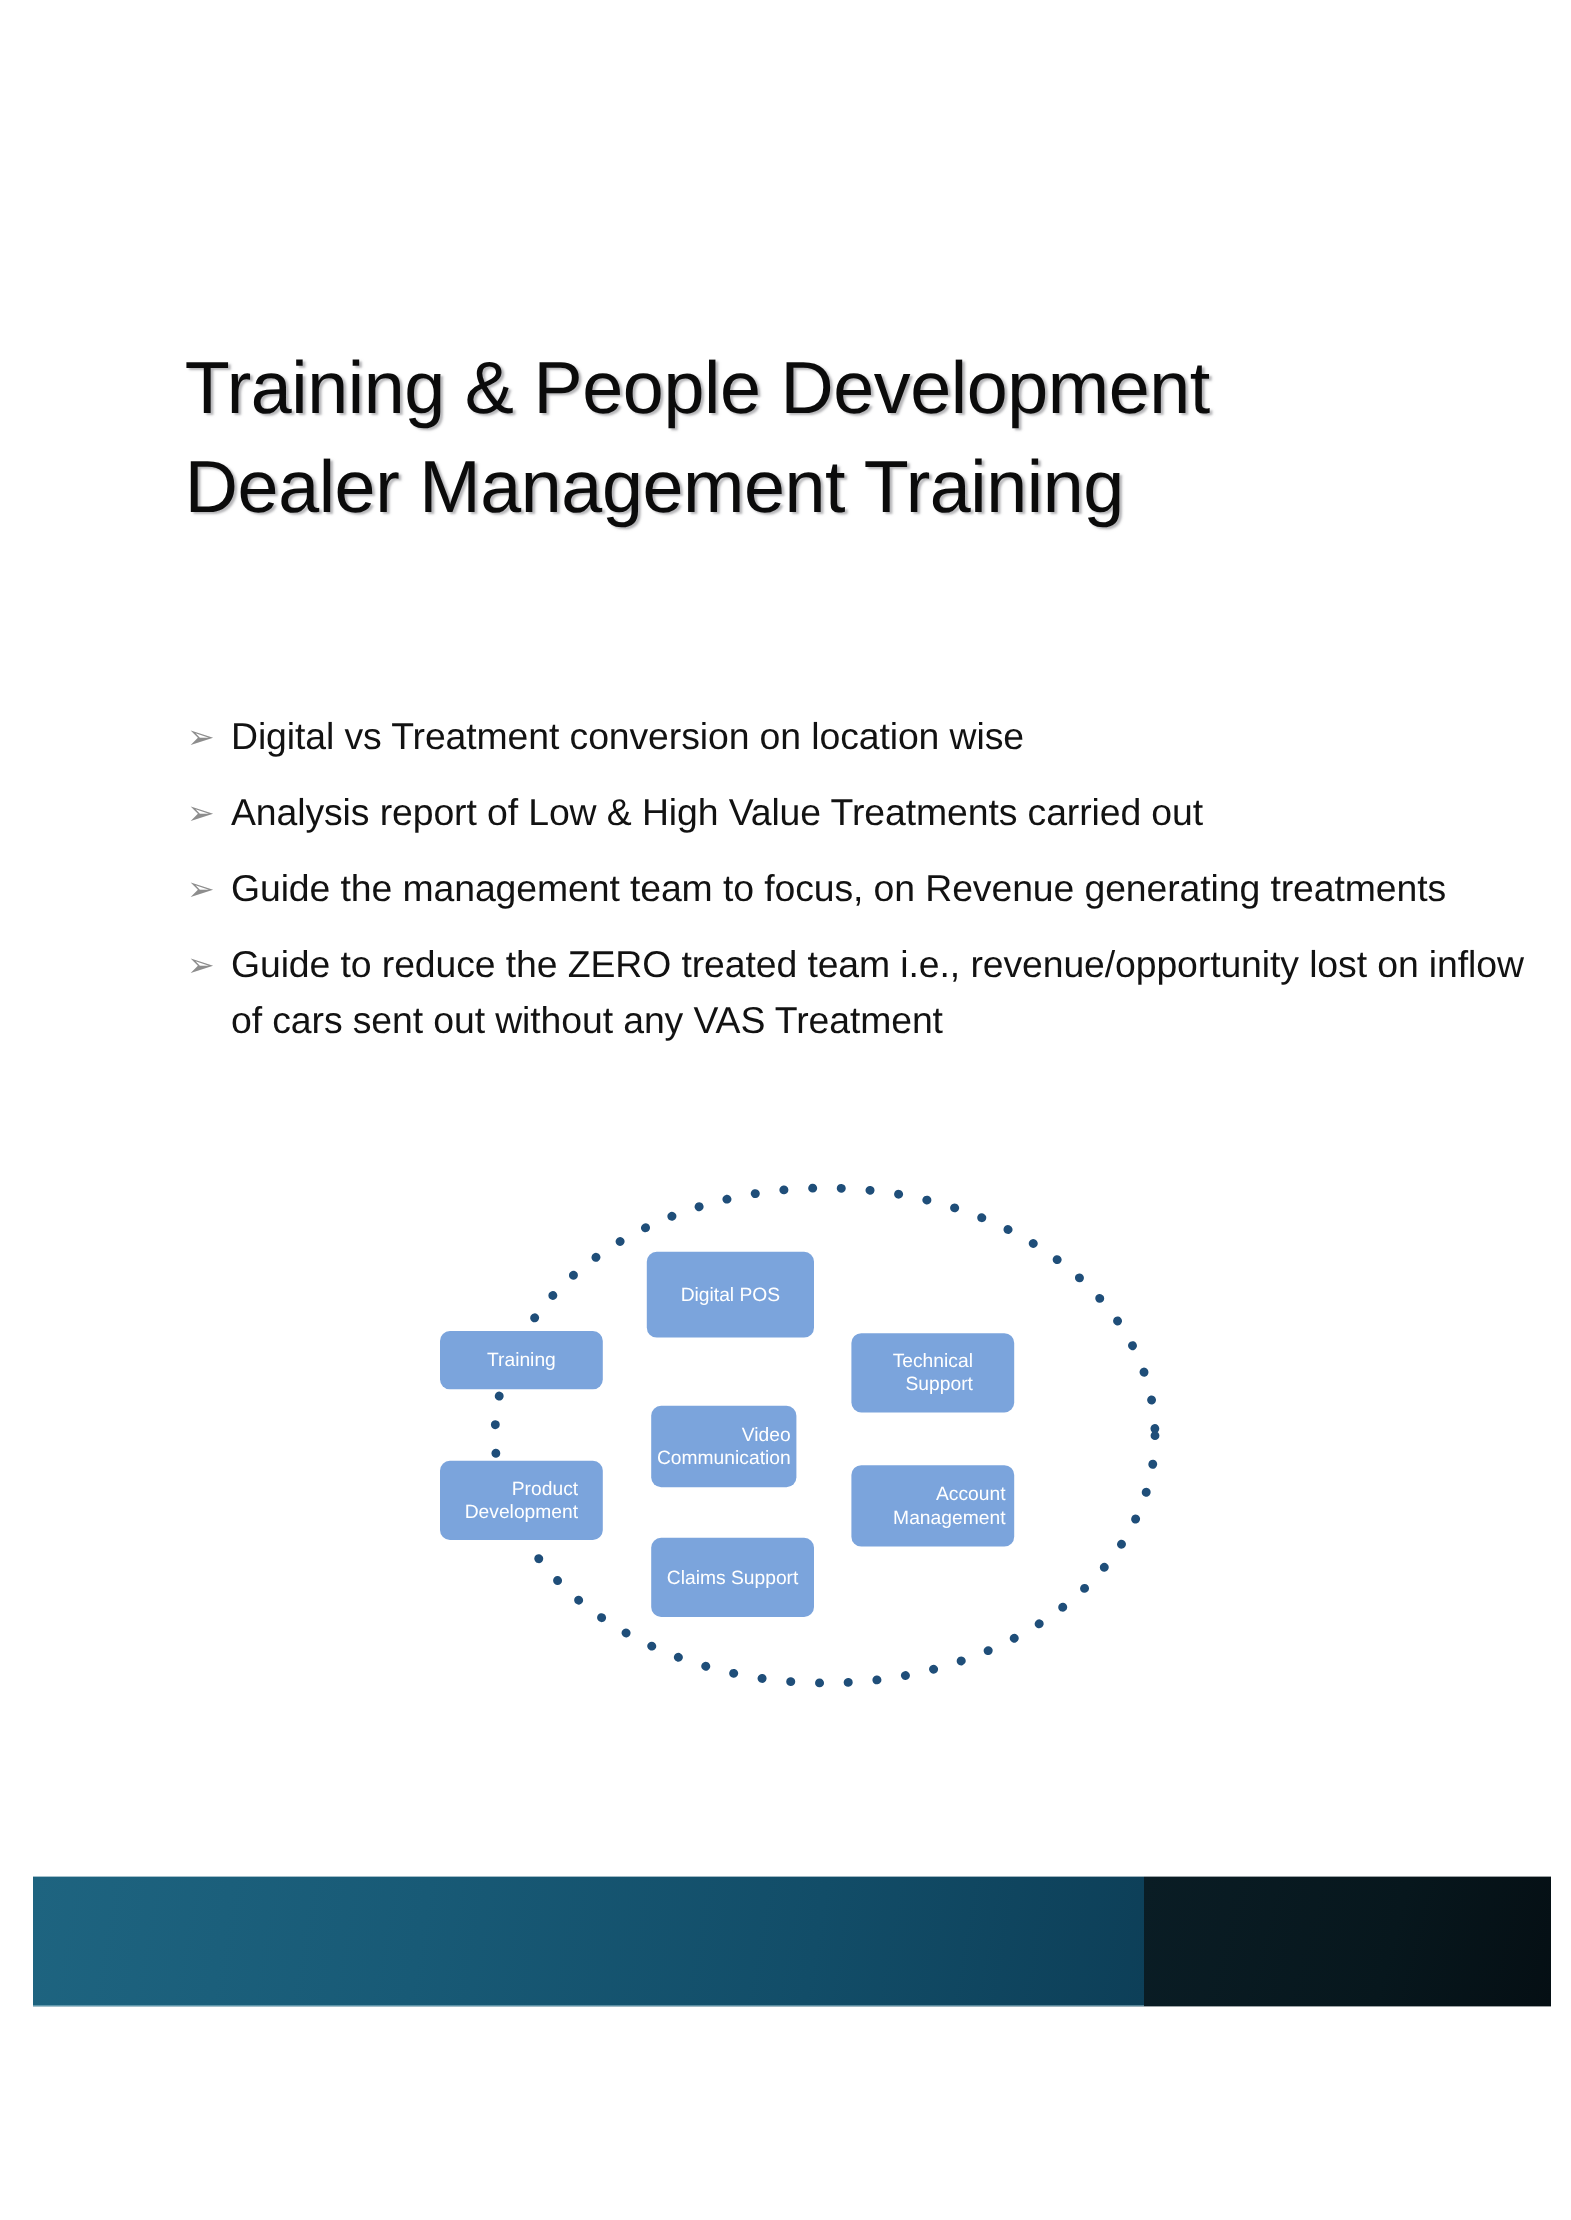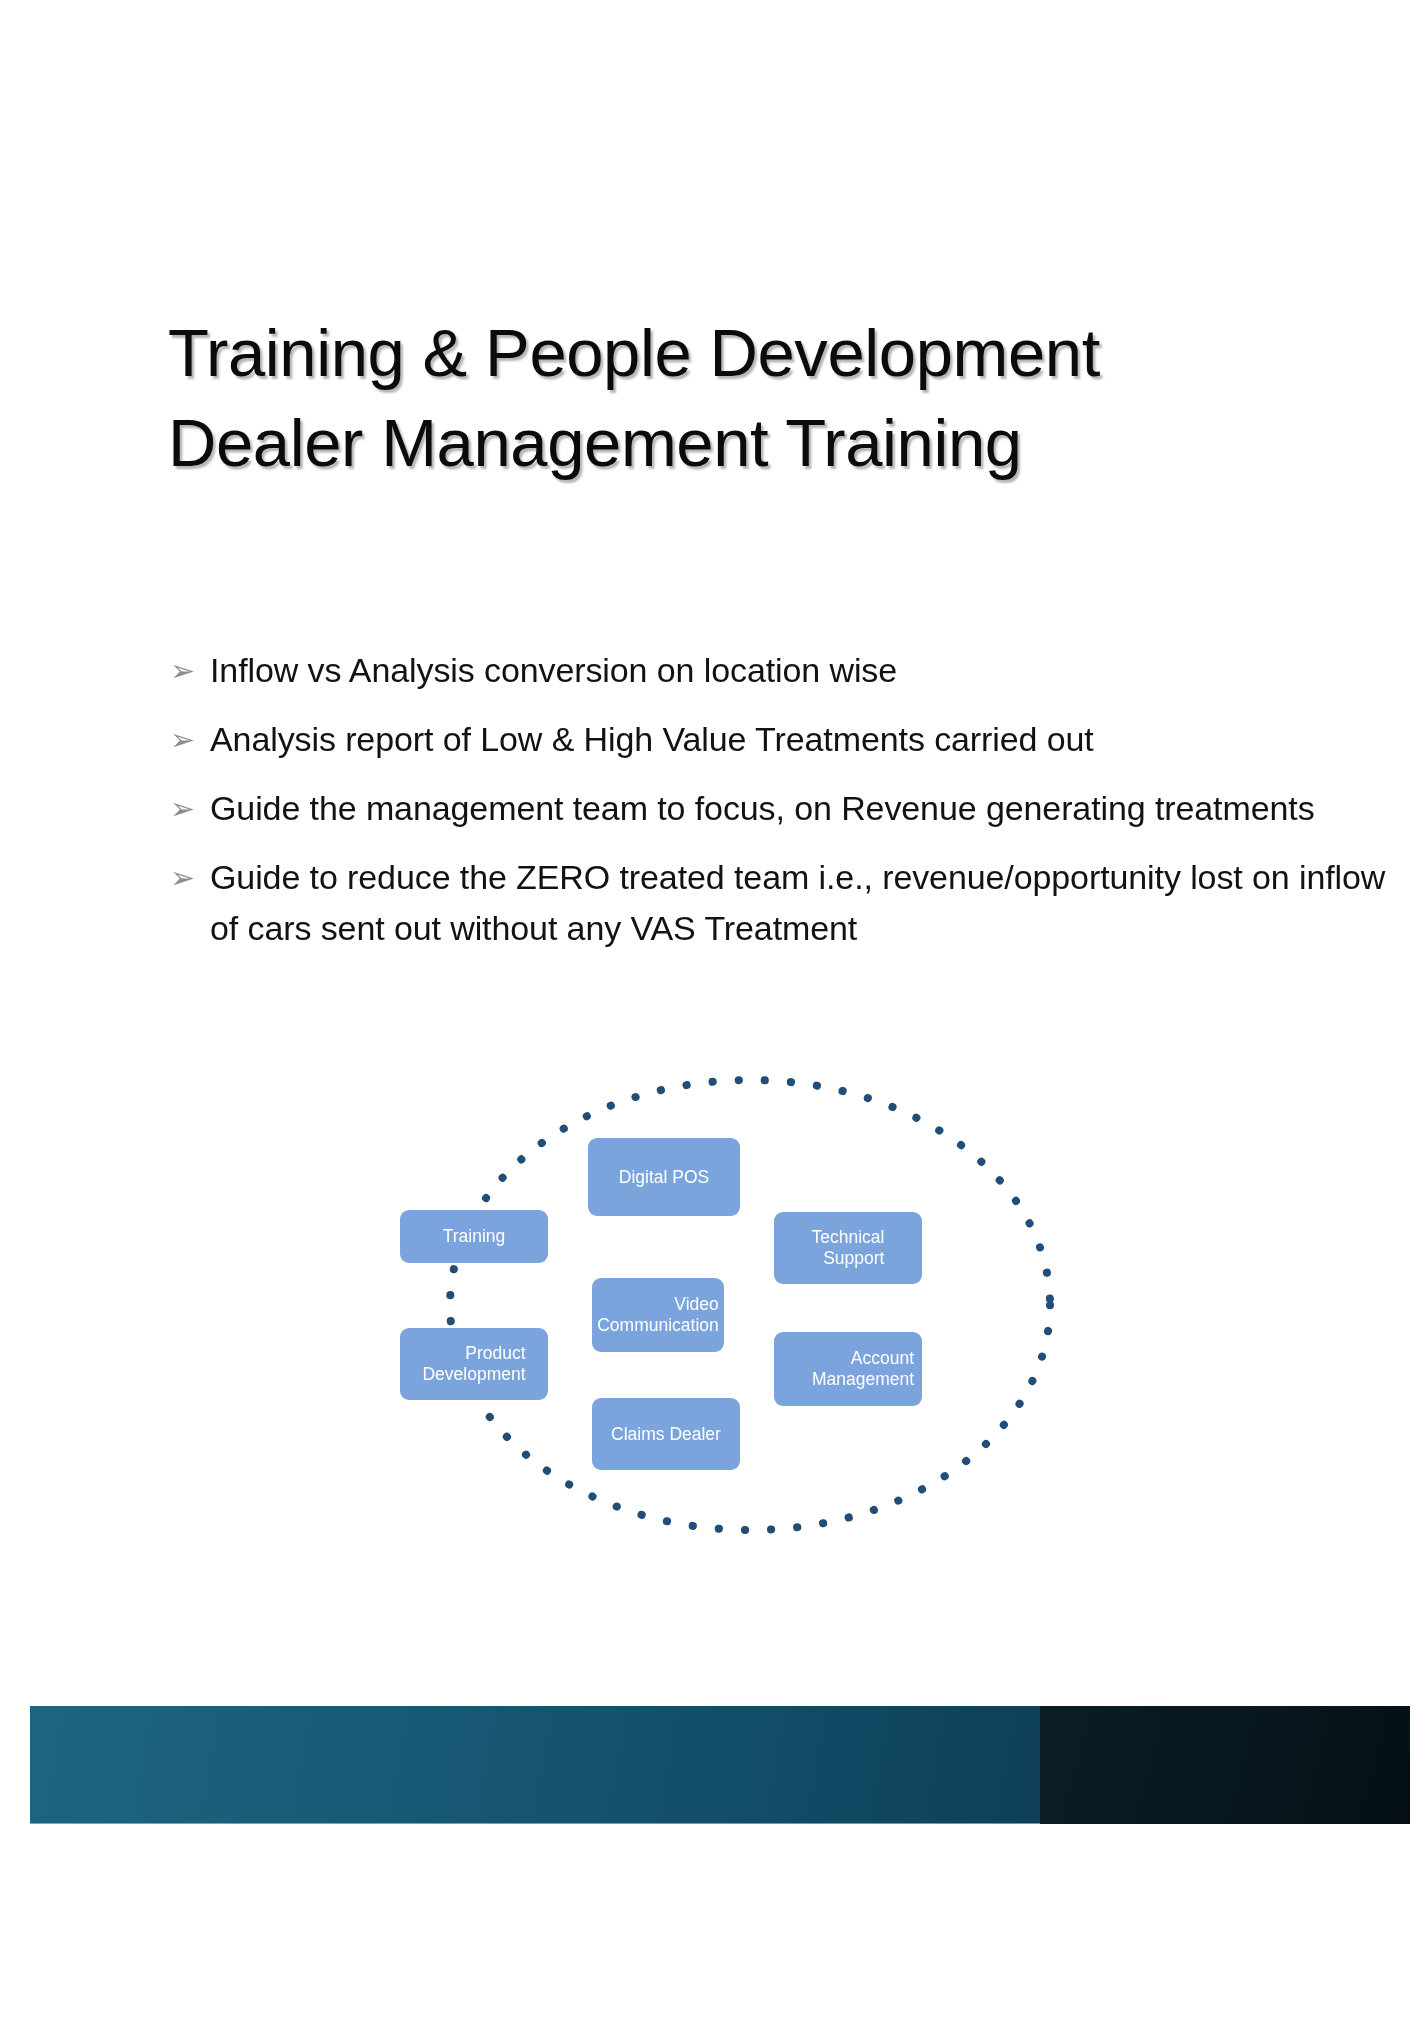--- a/index.html
+++ b/index.html
@@ -135,21 +135,21 @@
 
   <div class="title-block">
     <div class="title-line">Training &amp; People Development</div>
     <div class="title-line">Dealer Management Training</div>
   </div>
 
   <div class="bullets">
 
     <div class="bullet-row">
       <span class="bullet-glyph">➢</span>
-      <span class="bullet-text">Inflow vs Analysis conversion on location wise</span>
+      <span class="bullet-text">Digital vs Treatment conversion on location wise</span>
     </div>
 
     <div class="bullet-row">
       <span class="bullet-glyph">➢</span>
       <span class="bullet-text">Analysis report of Low &amp; High Value Treatments carried out</span>
     </div>
 
     <div class="bullet-row">
       <span class="bullet-glyph">➢</span>
       <span class="bullet-text">Guide the management team to focus, on Revenue generating treatments</span>
@@ -186,21 +186,21 @@
 
     <div class="node node-product">
       <span>Product<br>Development</span>
     </div>
 
     <div class="node node-account">
       <span>Account<br>Management</span>
     </div>
 
     <div class="node node-claims">
-      <span>Claims Dealer</span>
+      <span>Claims Support</span>
     </div>
 
   </div>
 
   <div class="footer-band">
     <div class="footer-left"></div>
     <div class="footer-right"></div>
   </div>
 
 </div>

